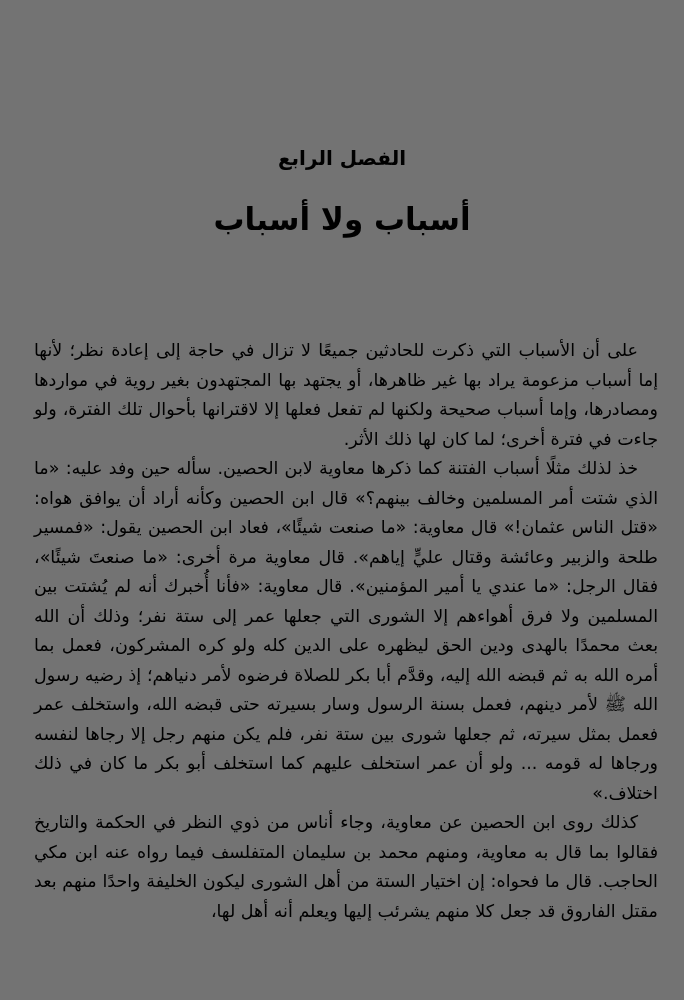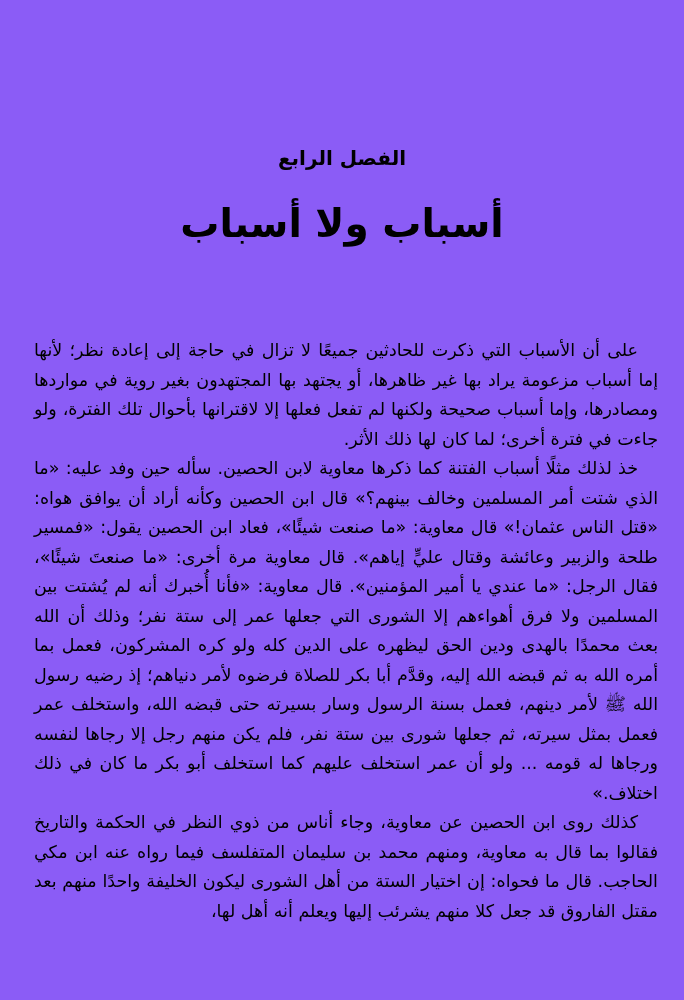--- a/index.html
+++ b/index.html
@@ -4,21 +4,21 @@
 <style>
   html, body {
     margin: 0;
     padding: 0;
     background: #ffffff;
   }
   .page {
     position: relative;
     width: 684px;
     height: 1000px;
-    background: #8b5cf6;
+    background: #737373;
     color: #000000;
     font-family: "DejaVu Sans", sans-serif;
     direction: rtl;
     overflow: hidden;
   }
   .chapter-heading {
     position: absolute;
     top: 146px;
     right: 0;
     left: 0;
@@ -26,21 +26,21 @@
     font-size: 20px;
     font-weight: bold;
     line-height: 1.2;
   }
   .chapter-title {
     position: absolute;
     top: 200px;
     right: 0;
     left: 0;
     text-align: center;
-    font-size: 39px;
+    font-size: 31px;
     font-weight: bold;
     line-height: 1.25;
   }
   .body-text {
     position: absolute;
     top: 336px;
     right: 26px;
     left: 34px;
     font-size: 17.5px;
     line-height: 29.5px;

